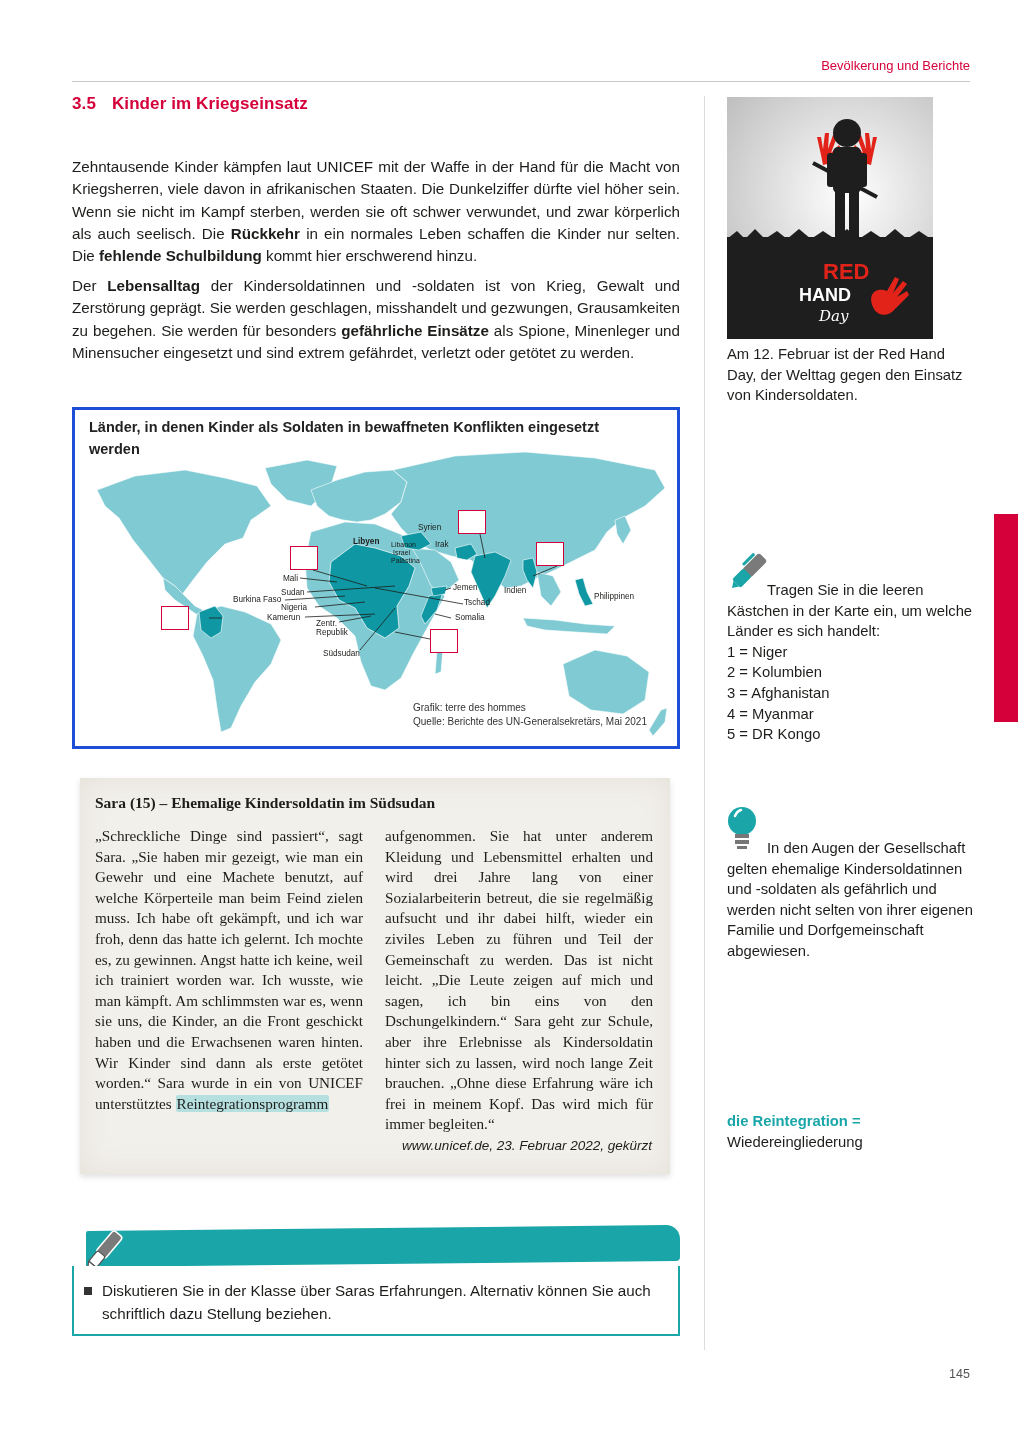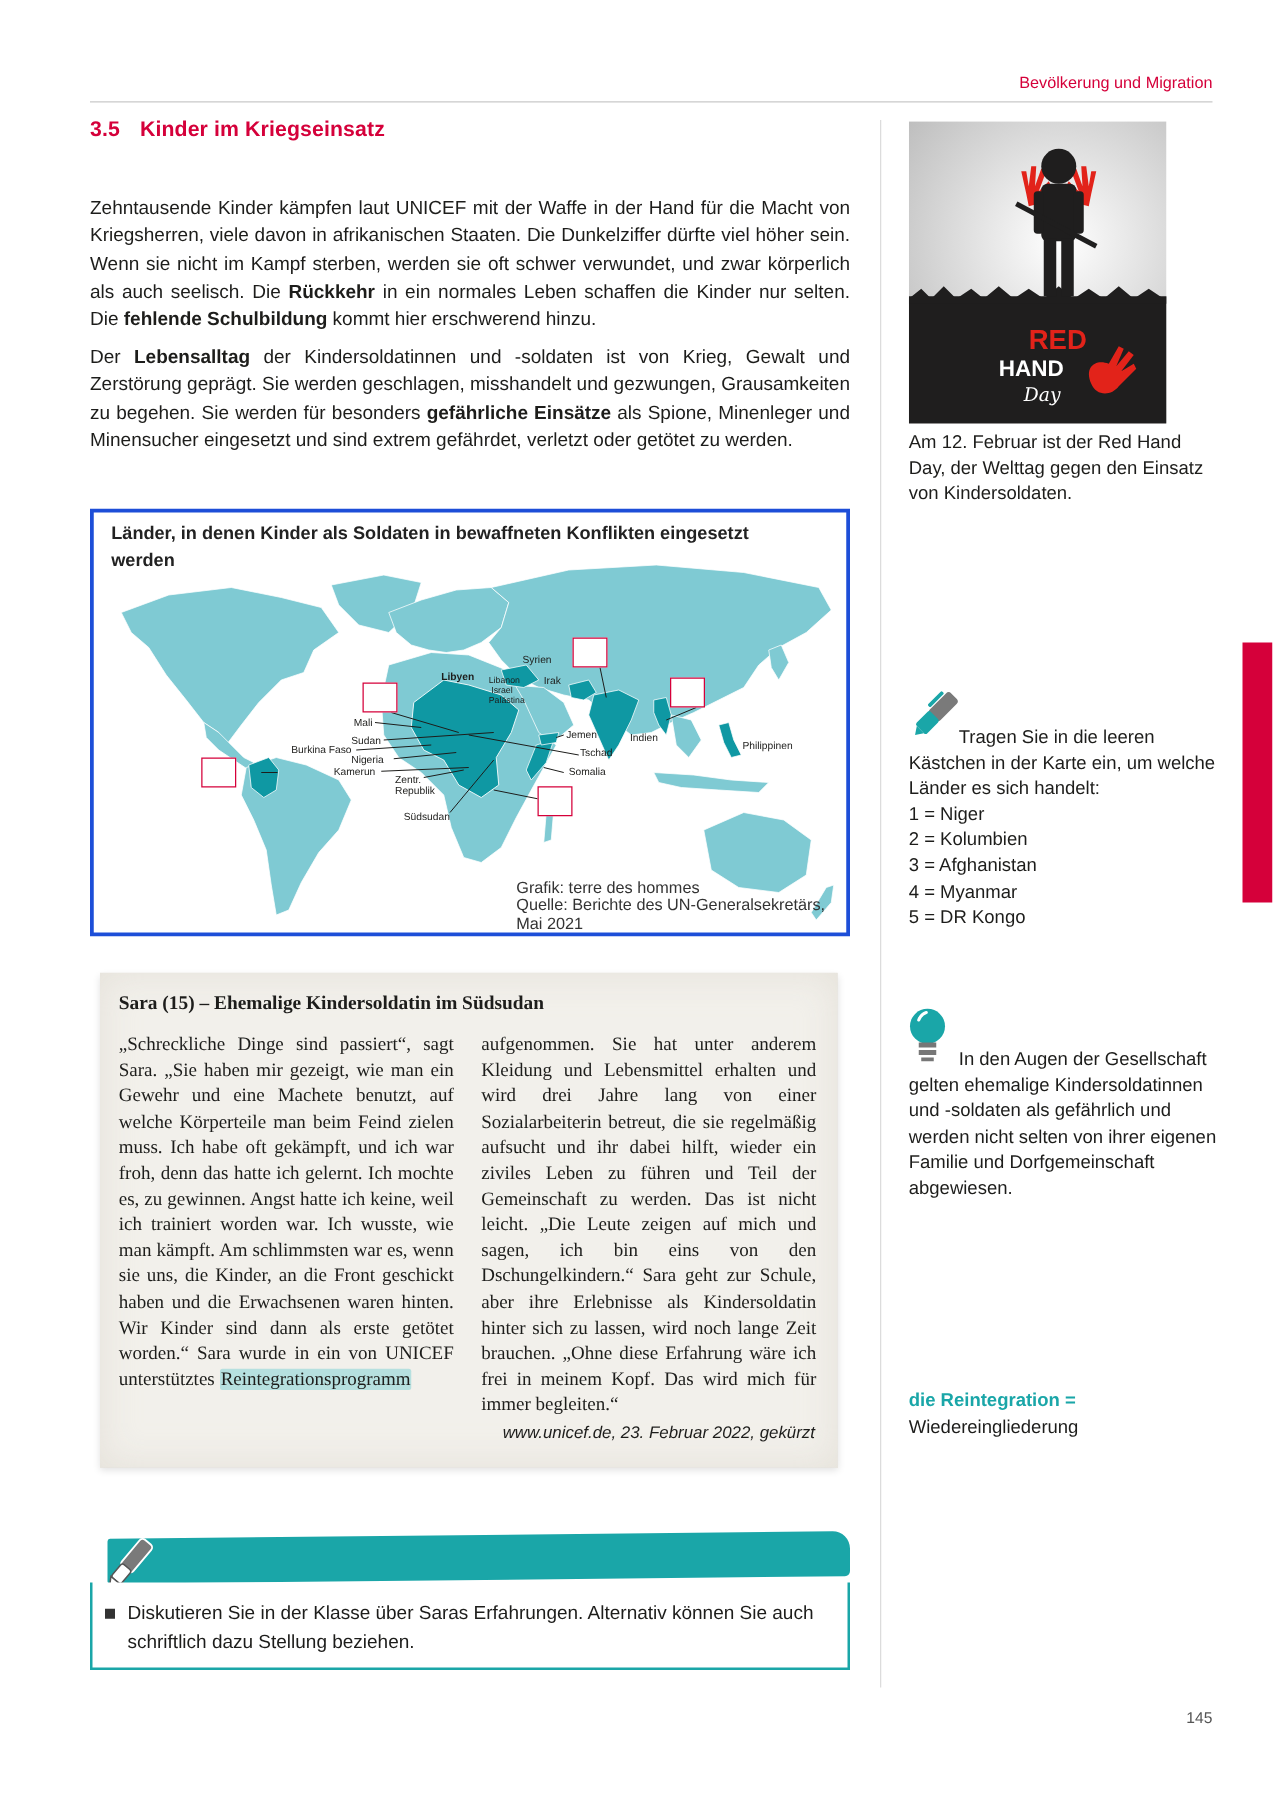--- a/index.html
+++ b/index.html
@@ -17,21 +17,21 @@
   .body-text b { font-weight: bold; }
   #p1 { top: 156px; }
   #p2 { top: 275px; }
 
   
   .map-frame { position: absolute; top: 407px; left: 72px; width: 608px; height: 342px; border: 3px solid #1d4ed8; background: #fff; }
   .map-title { position: absolute; top: 6px; left: 14px; width: 520px; font-size: 14.5px; font-weight: bold; line-height: 22px; color: #222; }
   .map-svg { position: absolute; top: 0; left: 0; }
   .map-label { position: absolute; font-size: 8.2px; color: #1d1d1b; white-space: nowrap; }
   .map-box { position: absolute; width: 28px; height: 24px; border: 1.5px solid #d5003a; background: #fff; }
-  .map-credit { position: absolute; left: 338px; font-size: 13px; color: #333; }
+  .map-credit { position: absolute; left: 338px; font-size: 10px; color: #333; }
 
   
   .article { position: absolute; top: 778px; left: 80px; width: 590px; height: 396px; background: #f2f0eb;
              box-shadow: 0 3px 6px rgba(0,0,0,0.12), inset 0 0 30px rgba(220,215,205,0.6); padding-left: 12px; }
   .article-title { position: absolute; top: 16px; left: 15px; font-family: "Liberation Serif", "DejaVu Serif", serif; font-weight: bold; font-size: 15.5px; color: #1d1d1b; }
   .article-col { position: absolute; top: 48px; width: 268px; font-family: "Liberation Serif", "DejaVu Serif", serif; font-size: 15.2px; line-height: 20.6px; text-align: justify; color: #1d1d1b; }
   #acol1 { left: 15px; }
   #acol2 { left: 305px; }
   .highlight { background: #b6e0df; border-radius: 2px; padding: 0 1px; }
   .article-source { position: absolute; top: 360px; right: 18px; font-style: italic; font-size: 13.5px; color: #1d1d1b; }
@@ -54,21 +54,21 @@
   #glossary { top: 1111px; }
   .glossary-term { color: #1aa6a8; font-weight: bold; }
   .indent { display: inline-block; width: 40px; }
   .red-tab { position: absolute; top: 514px; left: 994px; width: 24px; height: 208px; background: #d5003a; }
   .side-icon { position: absolute; }
   .page-number { position: absolute; top: 1367px; left: 949px; font-size: 12.5px; color: #555; }
 </style>
 </head>
 <body>
 
-<div class="running-head">Bevölkerung und Migration</div>
+<div class="running-head">Bevölkerung und Berichte</div>
 <div class="top-rule"></div>
 <div class="col-rule"></div>
 
 <h1 class="title">
   <span class="num">3.5</span><span>Kinder im Kriegseinsatz</span>
 </h1>
 
 <p class="body-text" id="p1"><span>Zehntausende Kinder kämpfen laut UNICEF mit der Waffe in der Hand für die Macht von Kriegsherren, viele davon in afrikanischen Staaten. Die Dunkelziffer dürfte viel höher sein. Wenn sie nicht im Kampf sterben, werden sie oft schwer verwundet, und zwar körperlich als auch seelisch. Die </span><b>Rückkehr</b><span> in ein normales Leben schaffen die Kinder nur selten. Die </span><b>fehlende Schulbildung</b><span> kommt hier erschwerend hinzu.</span></p>
 <p class="body-text" id="p2"><span>Der </span><b>Lebensalltag</b><span> der Kindersoldatinnen und -soldaten ist von Krieg, Gewalt und Zerstörung geprägt. Sie werden geschlagen, misshandelt und gezwungen, Grausamkeiten zu begehen. Sie werden für besonders </span><b>gefährliche Einsätze</b><span> als Spione, Minenleger und Minensucher eingesetzt und sind extrem gefährdet, verletzt oder getötet zu werden.</span></p>
 

